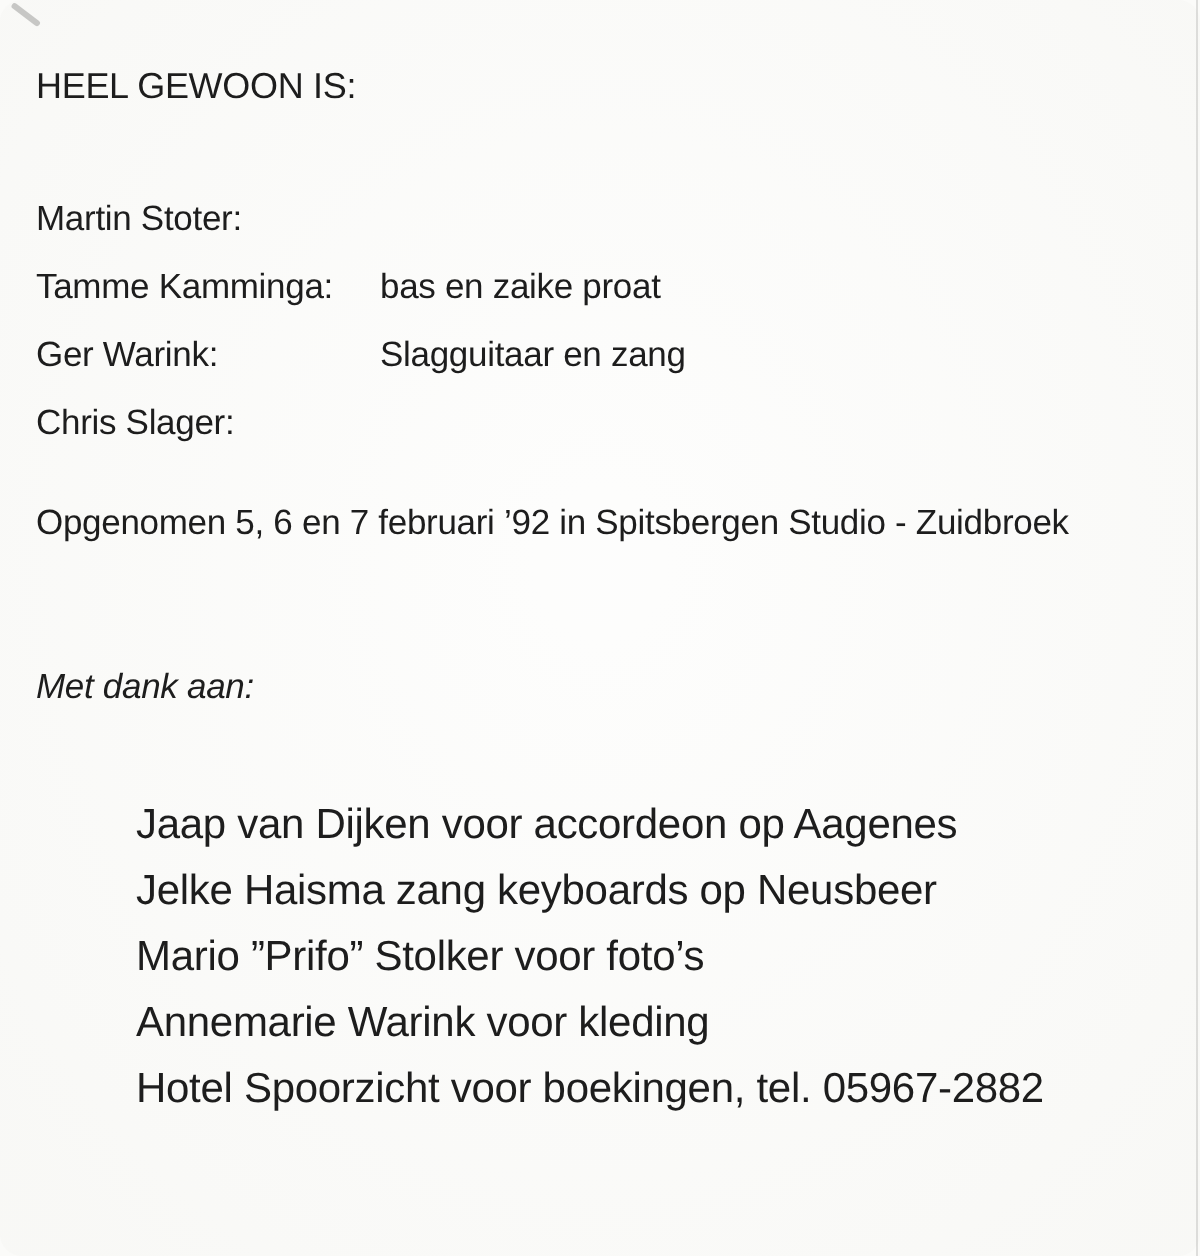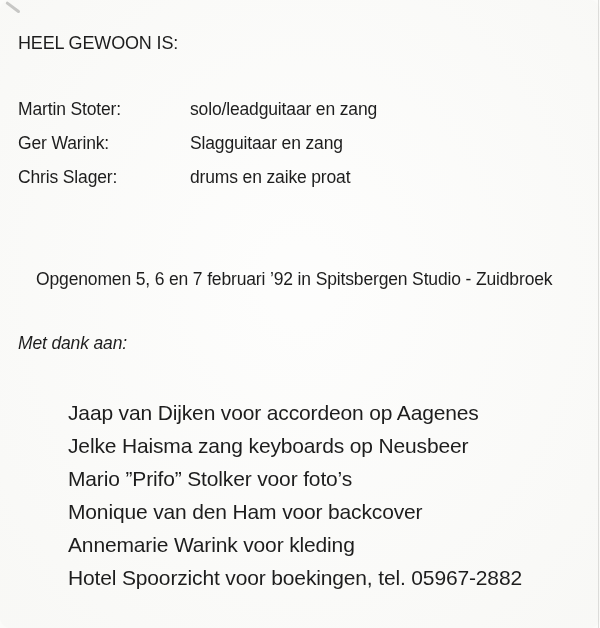--- a/index.html
+++ b/index.html
@@ -72,21 +72,21 @@
     width: 172px;
     flex: 0 0 172px;
   }
   .credit-role {
     flex: 1;
   }
   .recording {
     position: absolute;
     left: 18px;
     top: 251px;
-    margin: 18px;
+    margin: 0;
     font-size: 17.5px;
     letter-spacing: -0.15px;
     white-space: nowrap;
   }
   .thanks-heading {
     position: absolute;
     left: 18px;
     top: 333px;
     margin: 0;
     font-size: 17.5px;
@@ -113,38 +113,39 @@
 <div class="page">
 
   <div class="artifact-tl"></div>
   <div class="edge-right"></div>
 
   <h1 class="title">HEEL GEWOON IS:</h1>
 
   <div class="credits">
     <div class="credit-row">
       <span class="credit-name">Martin Stoter:</span>
-      <span class="credit-role">solo/leadguitaar en zang</span>
+    </div>
+    <div class="credit-row">
+      <span class="credit-name">Tamme Kamminga:</span>
+      <span class="credit-role">bas en zaike proat</span>
     </div>
     <div class="credit-row">
       <span class="credit-name">Ger Warink:</span>
       <span class="credit-role">Slagguitaar en zang</span>
     </div>
     <div class="credit-row">
       <span class="credit-name">Chris Slager:</span>
-      <span class="credit-role">drums en zaike proat</span>
     </div>
   </div>
 
   <p class="recording">Opgenomen 5, 6 en 7 februari ’92 in Spitsbergen Studio - Zuidbroek</p>
 
   <p class="thanks-heading">Met dank aan:</p>
 
   <div class="thanks">
     <div class="thanks-item">Jaap van Dijken voor accordeon op Aagenes</div>
     <div class="thanks-item">Jelke Haisma zang keyboards op Neusbeer</div>
     <div class="thanks-item">Mario ”Prifo” Stolker voor foto’s</div>
-    <div class="thanks-item">Monique van den Ham voor backcover</div>
     <div class="thanks-item">Annemarie Warink voor kleding</div>
     <div class="thanks-item">Hotel Spoorzicht voor boekingen, tel. 05967-2882</div>
   </div>
 
 </div>
 
 </body></html>

